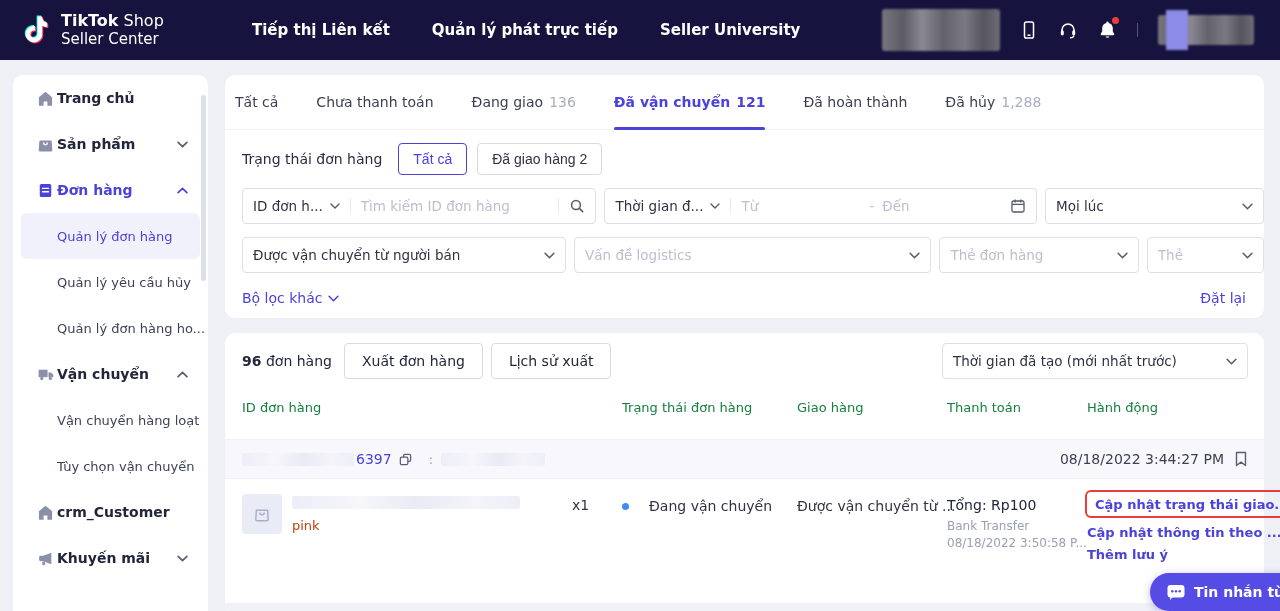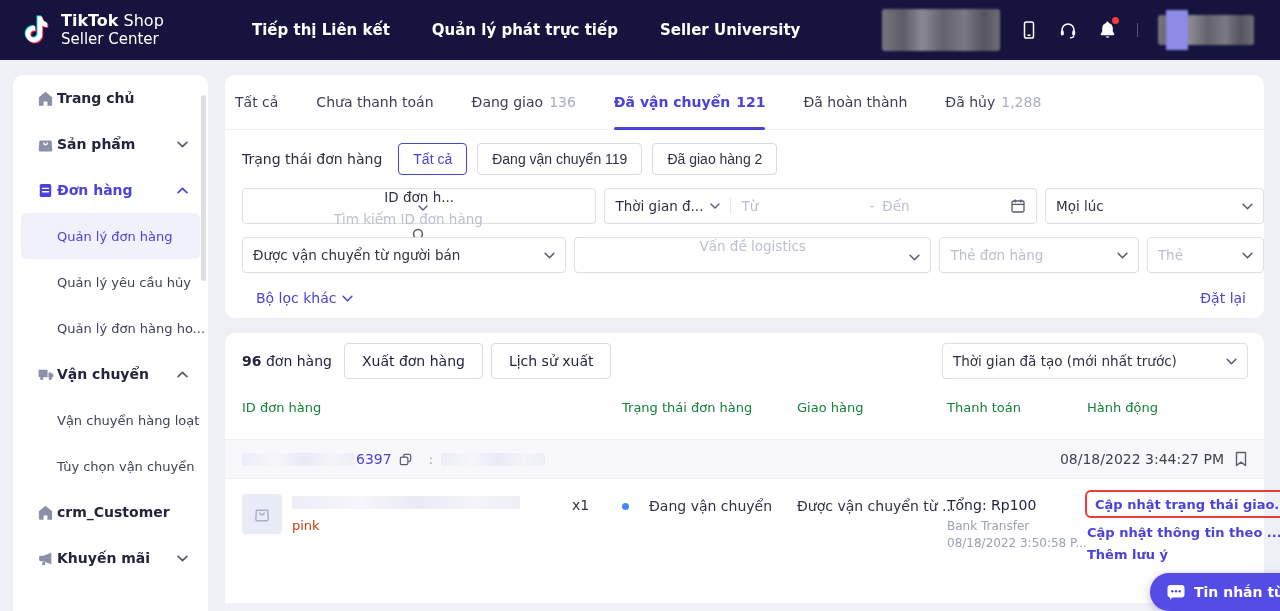--- a/index.html
+++ b/index.html
@@ -77,31 +77,31 @@
   
   .inputs-row { display:flex; gap:8px; padding:13px 0 0 17px; }
   .fld { height:36px; border:1px solid #DCDEE8; border-radius:4px; background:#fff; display:flex; align-items:center; padding:0 10px; }
   .fld .sel-txt { font-size:13.5px; color:#2F3242; white-space:nowrap; }
   .fld .ph-txt { font-size:13.5px; color:#BCC0CE; white-space:nowrap; }
   .fld .chev { margin-left:7px; color:#565C6E; }
   .fld .chev.right { margin-left:auto; }
   .v-div { width:1px; height:16px; background:#E7E8EF; margin:0 10px; }
   .fld input { border:none; outline:none; background:transparent; font:inherit; font-size:13.5px; color:#2F3242; min-width:0; }
   .fld input::placeholder { color:#BCC0CE; }
-  .w-id { width:358px;flex-direction:column; }
+  .w-id { width:358px; }
   .w-time { width:437px; }
   .w-anytime { width:221px; cursor:pointer; }
   .w-shipfrom { width:330px; cursor:pointer; }
-  .w-logi { width:364px; cursor:pointer;flex-direction:column; }
+  .w-logi { width:364px; cursor:pointer; }
   .w-ordertag { width:203px; cursor:pointer; }
   .w-tag { width:119px; cursor:pointer; }
   .dash { color:#BCC0CE; margin:0 8px; }
 
   
-  .more-row { display:flex; align-items:center; justify-content:space-between; padding:17px 18px 0 31px; }
+  .more-row { display:flex; align-items:center; justify-content:space-between; padding:17px 18px 0 17px; }
   .link-purple { color:#4B42D9; font-size:14px; cursor:pointer; display:flex; align-items:center; gap:6px; white-space:nowrap; }
 
   
   .toolbar { display:flex; align-items:center; padding:10px 16px 0 17px; }
   .order-count { font-size:14px; color:#23263B; margin-right:12px; white-space:nowrap; }
   .order-count b { font-weight:bold; }
   .btn { border:1px solid #D8DAE5; background:#fff; border-radius:4px; padding:9px 17px; font-size:14px; color:#23263B; margin-right:8px; cursor:pointer; white-space:nowrap; font-family:inherit; }
   .sort-fld { margin-left:auto; width:306px; }
 
   
@@ -316,21 +316,20 @@
       </span>
     <span class="tab">
         <span>Đã hủy</span>
         <span class="count">1,288</span>
       </span>
   </div>
 
   <div class="status-row">
     <span class="status-label">Trạng thái đơn hàng</span>
     <button class="pill selected">Tất cả</button>
-    <button class="pill">Đang vận chuyển 119</button>
     <button class="pill">Đã giao hàng 2</button>
   </div>
 
   <div class="inputs-row">
     <div class="fld w-id">
       <span class="sel-txt">ID đơn h...</span>
       <span class="chev">
         <svg width="10" height="6" viewBox="0 0 10 6" fill="none" stroke="currentColor" stroke-width="1.4" stroke-linecap="round">
             <polyline points="1,1 5,5 9,1"></polyline>
           </svg>

